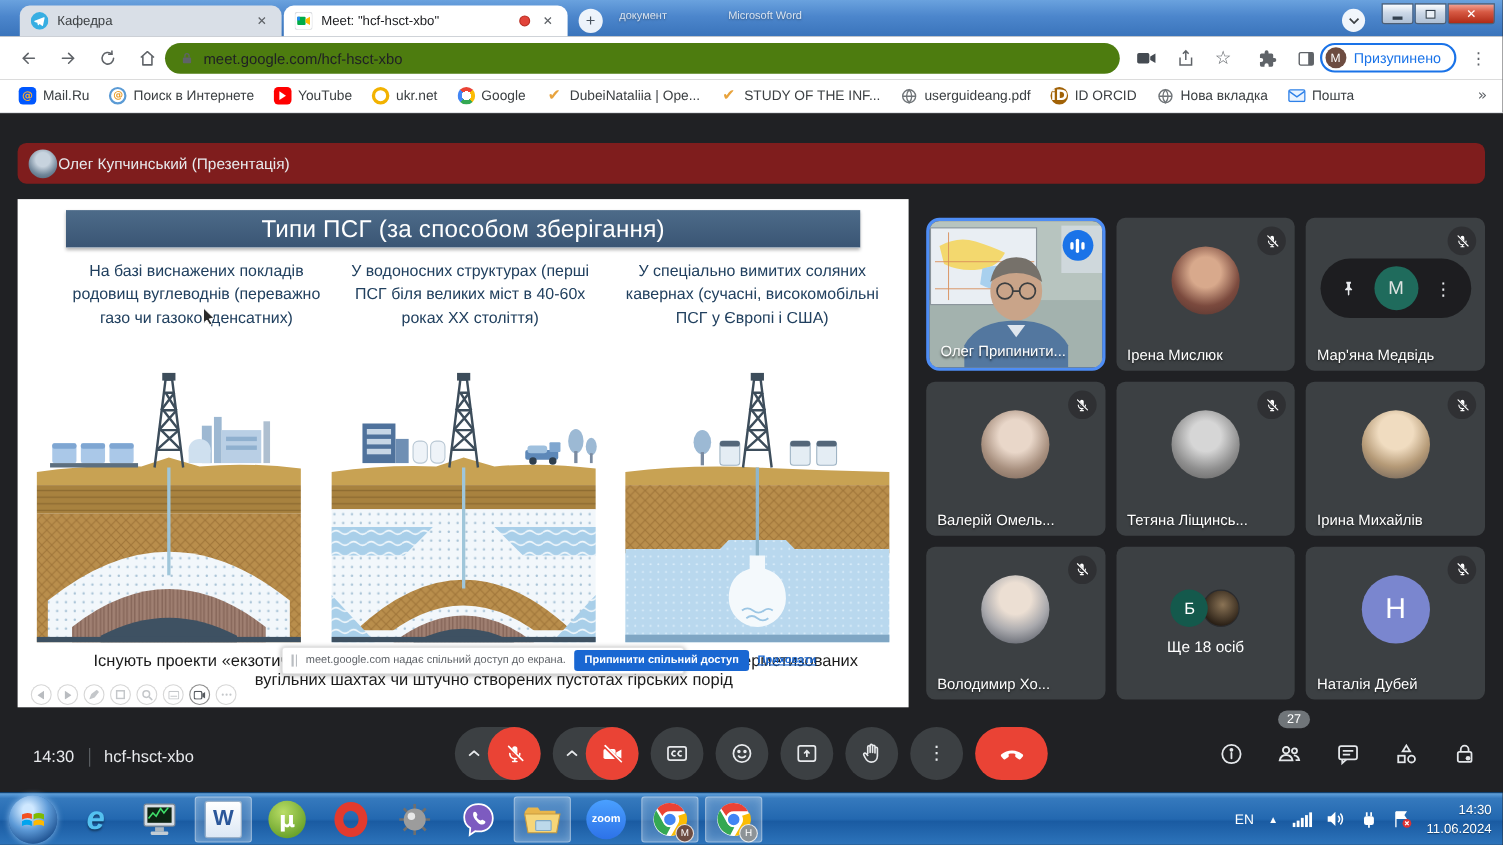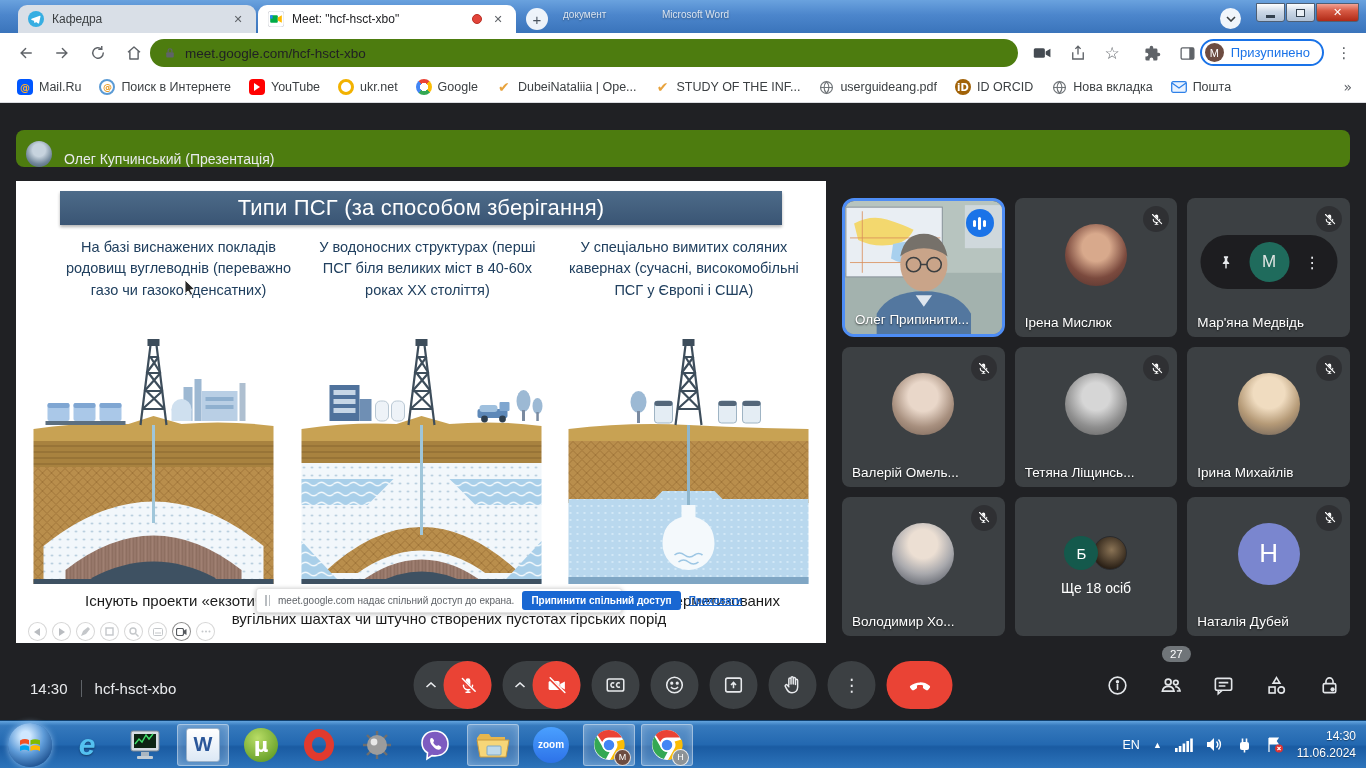--- a/index.html
+++ b/index.html
@@ -42,26 +42,26 @@
   #bookmarks{position:absolute;top:72px;left:0;width:1366px;height:31px;background:#fff;border-bottom:1px solid #dadce0;display:flex;align-items:center;padding-left:8px}
   .bm{display:flex;align-items:center;gap:6px;padding:0 9px;height:24px;border-radius:12px;font-size:12.5px;color:#3c4043;white-space:nowrap}
   .ic{width:16px;height:16px;display:flex;align-items:center;justify-content:center;flex:0 0 16px;font-family:"DejaVu Sans",sans-serif}
   .ic.mailru{background:#0057ff;border-radius:4px;color:#ffb02e;font-size:10px;font-weight:bold}
   .ic.searchat{border:2px solid #5b9bd5;border-radius:50%;color:#e89c28;font-size:9px;font-weight:bold}
   .ic.yt{background:#f00;border-radius:4px}
   .ic.yt i{width:0;height:0;border-left:6px solid #fff;border-top:4px solid transparent;border-bottom:4px solid transparent}
   .ic.ukr{border:3px solid #f2b200;border-radius:50%;background:#fff}
   .ic.g{border-radius:50%;background:radial-gradient(circle,#fff 0 36%,transparent 37%),conic-gradient(from -45deg,#ea4335 0 25%,#fbbc05 0 50%,#34a853 0 75%,#4285f4 0 100%)}
   .ic.chk{color:#e8a33d;font-size:14px;font-weight:bold}
-  .ic.orcid{background:#a16207;border-radius:50%;color:#fff;font-size:10px;font-weight:bold}
+  .ic.orcid{background:#a16207;border-radius:50%;color:#fff;font-size:13px;font-weight:bold}
   .bm-over{margin-left:auto;padding-right:14px;color:#5f6368;font-size:14px;font-family:"DejaVu Sans",sans-serif}
 
   
   #meet{position:absolute;top:103px;left:0;width:1366px;height:617px;background:#202124}
-  #presbar{position:absolute;left:16px;top:27px;width:1334px;height:37px;background:#4d7c0f;border-radius:8px;display:flex;align-items:flex-end;gap:12px;padding-left:10px}
+  #presbar{position:absolute;left:16px;top:27px;width:1334px;height:37px;background:#7f1d1d;border-radius:8px;display:flex;align-items:center;gap:1px;padding-left:10px}
   #presbar .pav2{width:26px;height:26px;border-radius:50%;background:radial-gradient(circle at 50% 35%,#c7d3de 0 30%,#718699 65%,#44576a)}
   #presbar span{font-size:14px;color:#e8eaed}
 
   
   #slide{position:absolute;left:16px;top:78px;width:810px;height:462px;background:#fff;overflow:hidden}
   #slide-banner{margin:10px auto 0;width:722px;height:34px;background:linear-gradient(180deg,#4d6b89,#3a5574);box-shadow:0 2px 3px rgba(0,0,0,.3);display:flex;align-items:center;justify-content:center}
   #slide-banner span{color:#fff;font-size:22px;letter-spacing:.2px}
   .cols{display:flex;gap:16px;padding:12px 20px 0 48px;height:102px}
   .col{text-align:center;color:#21405f;font-size:14.5px;font-weight:500;line-height:1.48}
   .col.c1{width:242px}.col.c2{width:250px}.col.c3{width:258px}
@@ -108,21 +108,21 @@
   
   #barleft{position:absolute;left:30px;bottom:23px;display:flex;align-items:center;gap:13px;color:#e8eaed;font-size:15px}
   #barleft .divider{width:1px;height:17px;background:#5f6368}
   #barcenter{position:absolute;left:50%;bottom:11px;transform:translateX(-50%);display:flex;align-items:center;gap:11px}
   .ctlpill{display:flex;align-items:center;background:#3c4043;border-radius:26px;padding-left:4px}
   .chev{width:26px;display:flex;align-items:center;justify-content:center}
   .rbtn{width:48px;height:48px;border-radius:50%;background:#ea4335;display:flex;align-items:center;justify-content:center}
   .cbtn{width:48px;height:48px;border-radius:50%;background:#3c4043;display:flex;align-items:center;justify-content:center;color:#e8eaed}
   .endbtn{width:66px;height:48px;border-radius:26px;background:#ea4335;display:flex;align-items:center;justify-content:center}
   #barright{position:absolute;right:22px;bottom:22px;display:flex;align-items:center;gap:27px;color:#e3e6e9}
-  .bricon{position:relative;width:26px;height:26px;display:flex;align-items:center;}
+  .bricon{position:relative;width:26px;height:26px;display:flex;align-items:center;justify-content:center}
   .badge{position:absolute;top:-26px;left:50%;transform:translateX(-35%);background:#707579;color:#fff;font-size:11.5px;border-radius:11px;padding:2px 8px}
 
   
   #taskbar{position:absolute;bottom:0;left:0;width:1366px;height:48px;background:linear-gradient(180deg,#63a4de 0%,#3579bd 10%,#2368b0 50%,#1a5ba2 55%,#2d74bb 100%);border-top:1px solid #10406f;display:flex;align-items:center}
   .orb{width:44px;height:44px;border-radius:50%;margin:0 6px 0 8px;background:radial-gradient(circle at 40% 30%,#cfe8ff 0 12%,#5e9bd8 45%,#1c4f8e 80%,#0d335f);display:flex;align-items:center;justify-content:center;box-shadow:0 0 6px rgba(180,220,255,.7)}
   .slot{width:58px;height:44px;display:flex;align-items:center;justify-content:center}
   .slot.open{background:rgba(255,255,255,.18);border:1px solid rgba(255,255,255,.45);border-radius:3px;height:42px;width:52px;margin:0 3px;box-shadow:inset 0 0 8px rgba(255,255,255,.25)}
   .tk-ie{font-size:30px;color:#54c1f0;font-style:italic;font-weight:bold;text-shadow:0 1px 2px rgba(0,0,0,.4)}
   .tk-w{width:34px;height:34px;background:linear-gradient(180deg,#fff,#dce8f5);border:1px solid #9ab1c9;border-radius:3px;display:flex;align-items:center;justify-content:center;color:#2b579a;font-weight:bold;font-size:20px}
   .tk-ut{width:34px;height:34px;border-radius:50%;background:radial-gradient(circle at 40% 30%,#b9dd66,#6ba32c 75%);color:#fff;font-size:20px;font-weight:bold;display:flex;align-items:center;justify-content:center;font-family:"DejaVu Sans",sans-serif}

